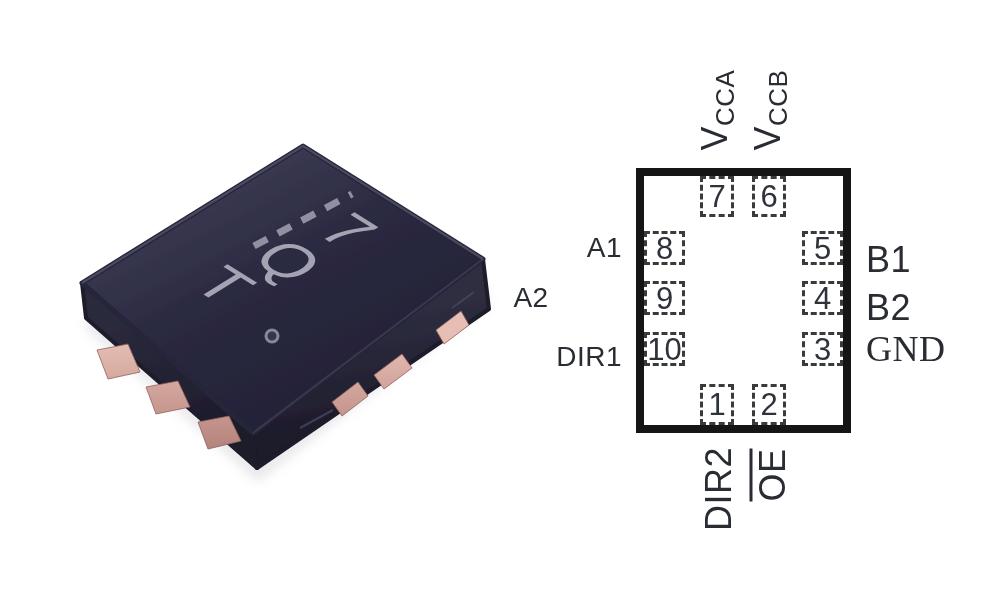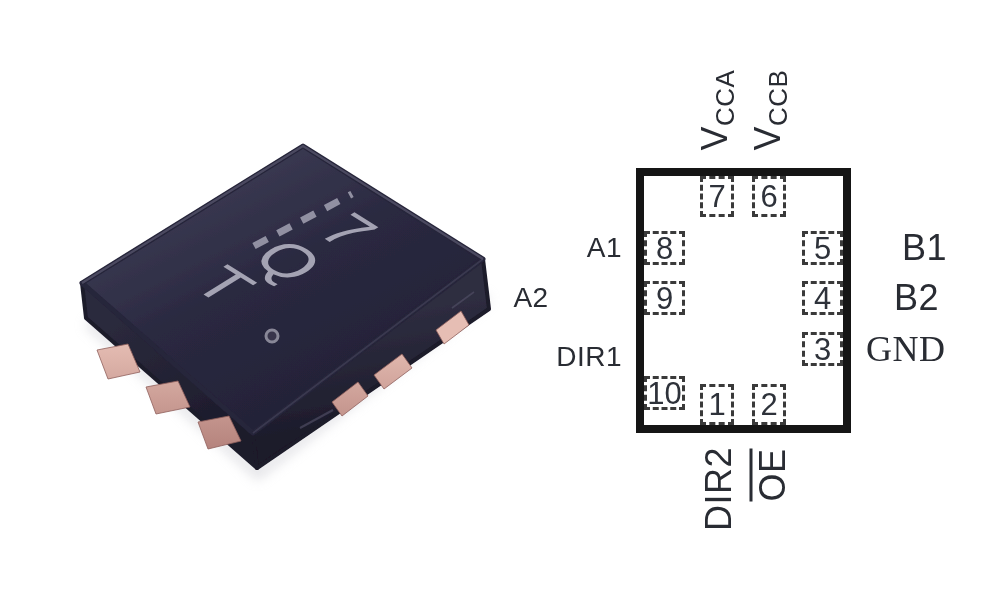--- a/index.html
+++ b/index.html
@@ -14,36 +14,36 @@
   }
   .pin{
     position:absolute;border:3px dashed #3a3a3a;box-sizing:border-box;
     display:flex;align-items:center;justify-content:center;
     font-size:31px;color:#2e323a;background:transparent;line-height:1;
   }
   #pin7 {left:700px;top:176px;width:34px;height:41px;}
   #pin6 {left:752px;top:176px;width:34px;height:41px;}
   #pin8 {left:644px;top:231px;width:41px;height:34px;}
   #pin9 {left:644px;top:281px;width:41px;height:34px;}
-  #pin10{left:644px;top:332px;width:41px;height:34px;margin-top:44px;}
+  #pin10{left:644px;top:332px;width:41px;height:34px;}
   #pin5 {left:802px;top:231px;width:41px;height:34px;}
   #pin4 {left:802px;top:281px;width:41px;height:34px;}
   #pin3 {left:802px;top:332px;width:41px;height:34px;}
   #pin1 {left:700px;top:384px;width:34px;height:41px;}
   #pin2 {left:752px;top:384px;width:34px;height:41px;}
   .lblL{
     position:absolute;left:440px;width:182px;text-align:right;
     font-size:28px;color:#292c33;height:40px;line-height:40px;letter-spacing:.5px;
   }
   .lblR{
     position:absolute;left:866px;font-size:36px;color:#292c33;
     height:40px;line-height:40px;letter-spacing:.5px;
   }
-  #lblA1 {top:228px;}  #lblB1 {top:228px;margin-left:36px;}
-  #lblA2 {top:278px;text-align:center;}  #lblB2 {top:278px;margin-left:28px;}
+  #lblA1 {top:228px;}  #lblB1 {top:240px;}
+  #lblA2 {top:278px;text-align:center;}  #lblB2 {top:288px;}
   #lblDIR1{top:337px;} #lblGND{top:329px;font-family:Liberation Serif, serif;}
   .vlbl{
     position:absolute;white-space:nowrap;line-height:1;
     transform:translate(-50%,-50%) rotate(-90deg);
     font-size:36px;color:#292c33;letter-spacing:.5px;
   }
   #lblVCCA{left:717px;top:110px;}
   #lblVCCB{left:770px;top:110px;}
   #lblDIR2{left:719px;top:489px;}
   #lblOE  {left:770px;top:475px;}

